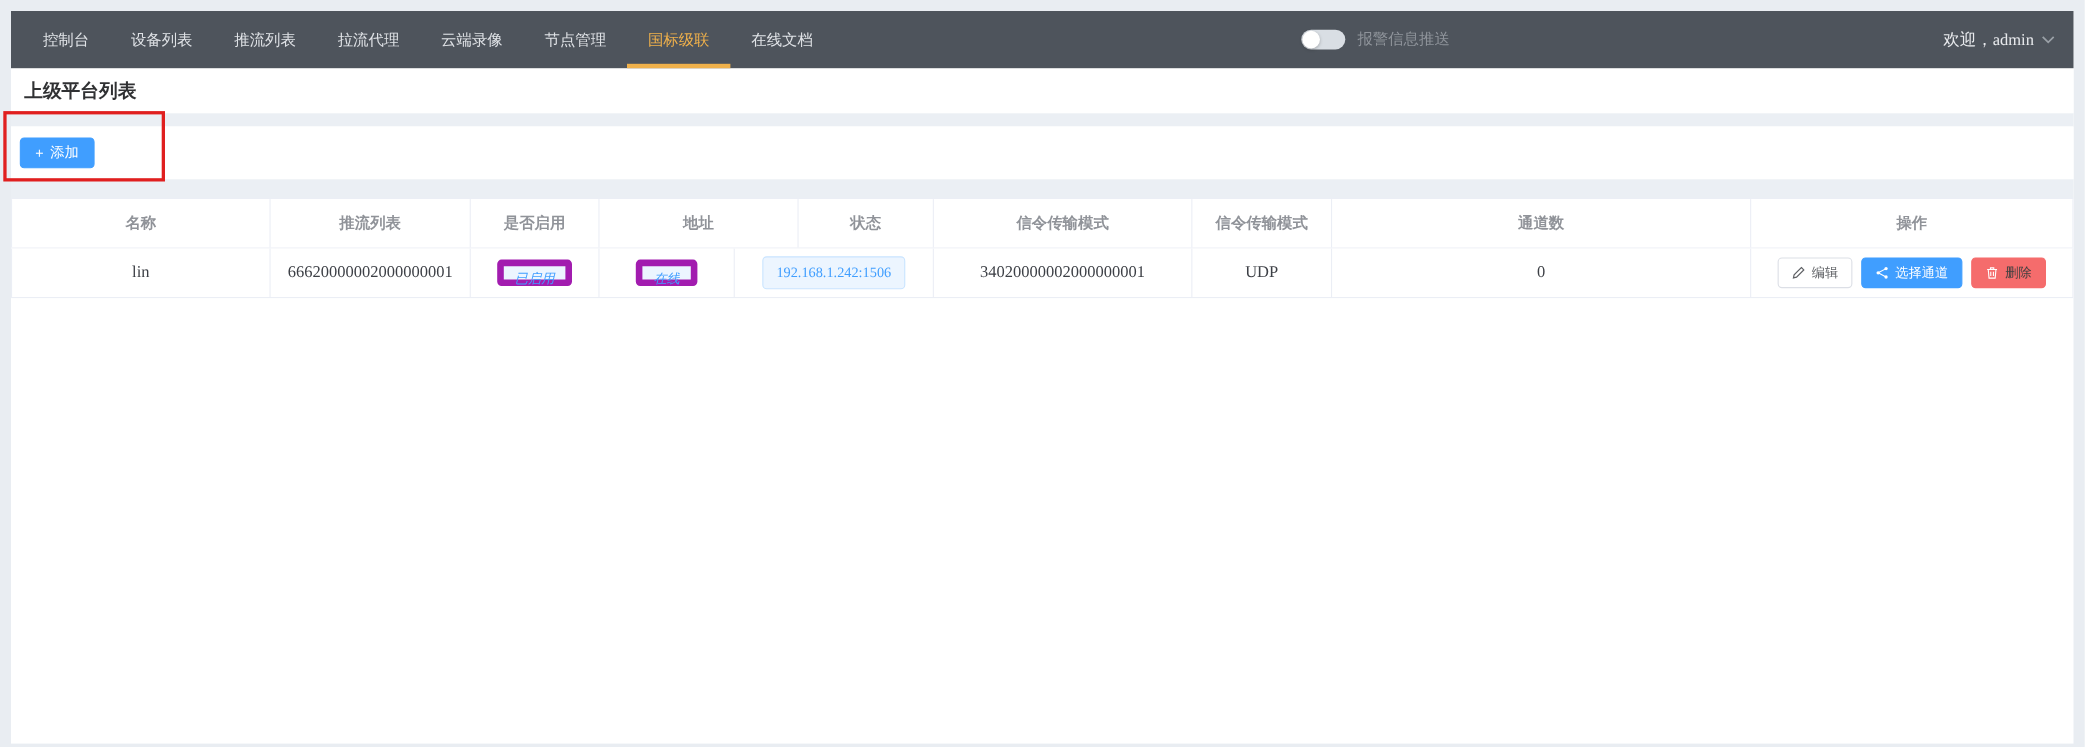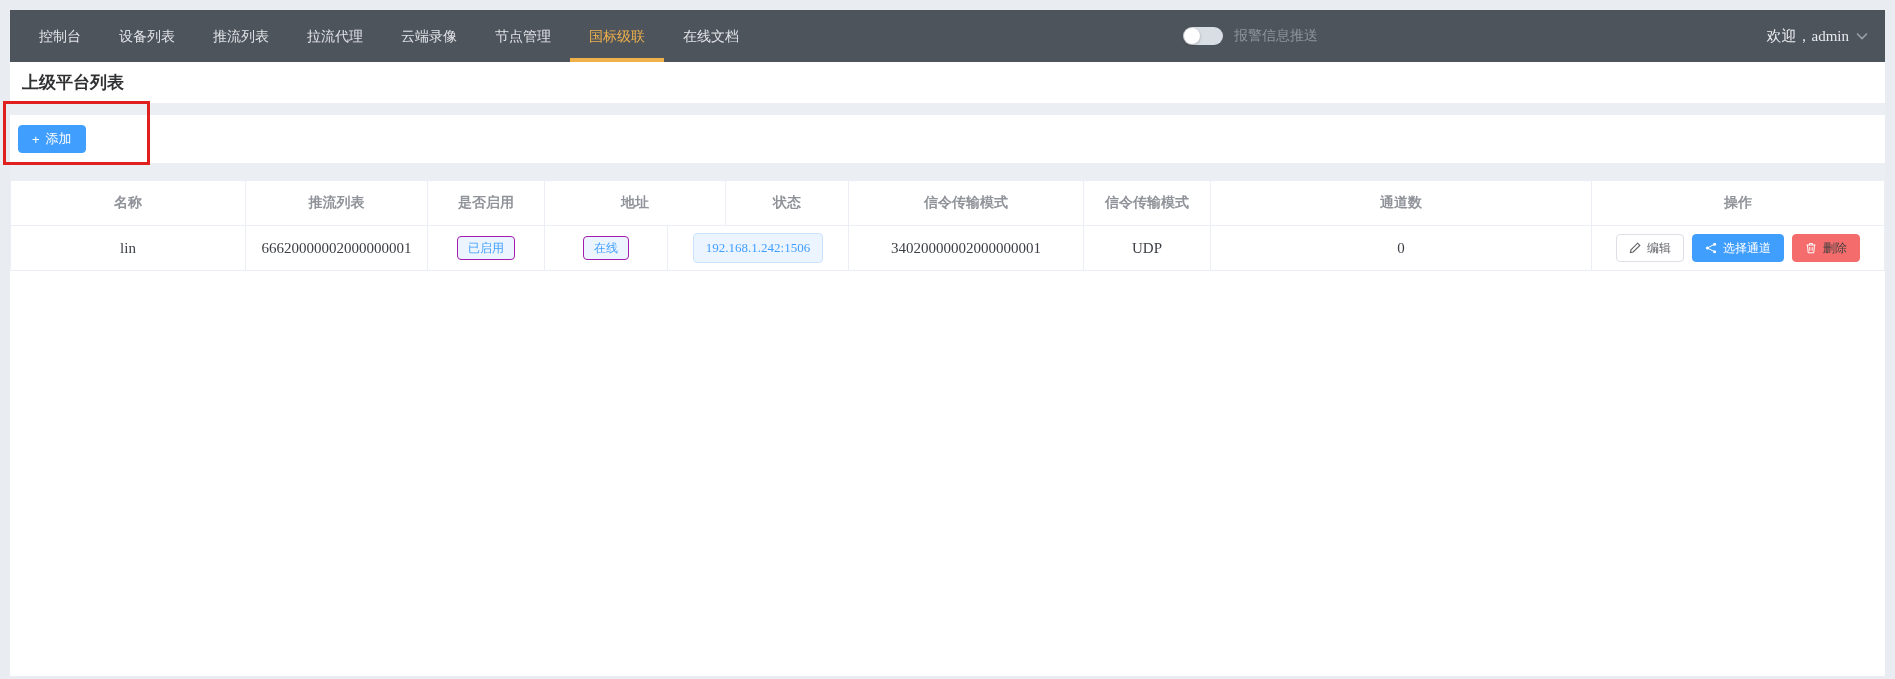--- a/index.html
+++ b/index.html
@@ -42,21 +42,21 @@
   .table { border-top:1px solid #ebeef5; }
   .tr { display:flex; height:45px; border-bottom:1px solid #ebeef5; background:#fff; }
   .th,.td { display:flex; align-items:center; justify-content:center; border-right:1px solid #ebeef5; overflow:hidden; }
   .th:first-child,.td:first-child { border-left:1px solid #ebeef5; }
   .th { font-size:14px; color:#909399; font-weight:bold; }
   .td { font-size:15px; color:#3c3f45; font-family:"Liberation Serif","DejaVu Serif",serif; }
   .c0 { width:236px; } .c1 { width:182px; } .c2 { width:117px; } .c3 { width:123px; }
   .c4 { width:181px; } .c5 { width:235px; } .c6 { width:127px; } .c7 { width:381px; }
   .c8 { flex:1; }
 
-  .mini-tag { background:var(--tag-bg,#ecf5ff); border:1px solid #a21caf; color:var(--accent,#409eff); font-size:12px; height:24px; line-height:22px; padding:0 10px; border-radius:4px; font-family:"Liberation Sans","DejaVu Sans",sans-serif; }
+  .mini-tag { background:var(--tag-bg,#ecf5ff); border:6px solid #a21caf; color:var(--accent,#409eff); font-size:12px; height:24px; line-height:22px; padding:0 10px; border-radius:4px; font-family:"Liberation Sans","DejaVu Sans",sans-serif;font-style:italic; }
   .addr-tag { background:var(--tag-bg,#ecf5ff); border:1px solid #c9e4ff; color:var(--accent,#409eff); font-size:13px; height:30px; line-height:28px; padding:0 12px; border-radius:4px; font-family:"Liberation Serif","DejaVu Serif",serif; }
   .actions { display:flex; gap:8px; align-items:center; }
 
   
   .annotation { position:absolute; left:3px; top:101px; width:147px; height:64px; border:3px solid #e01f1f; z-index:20; pointer-events:none; }
 </style>
 </head>
 <body>
 
 <div class="page">

